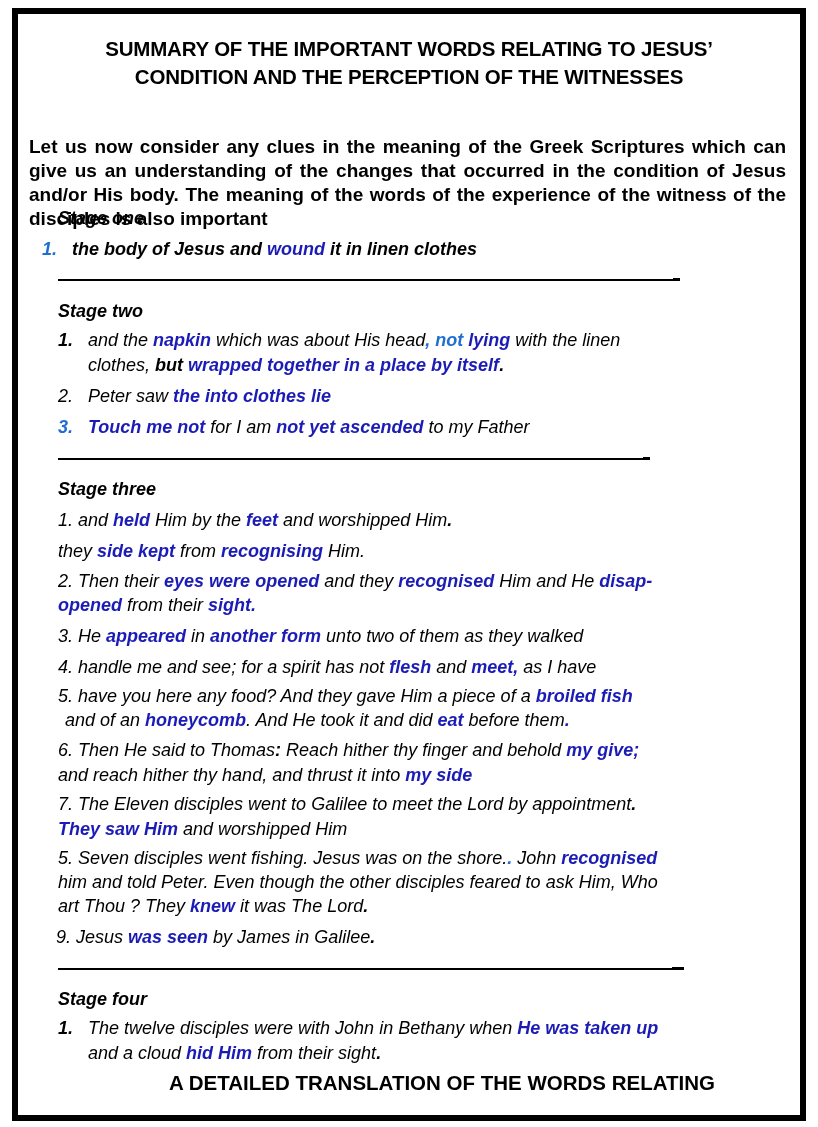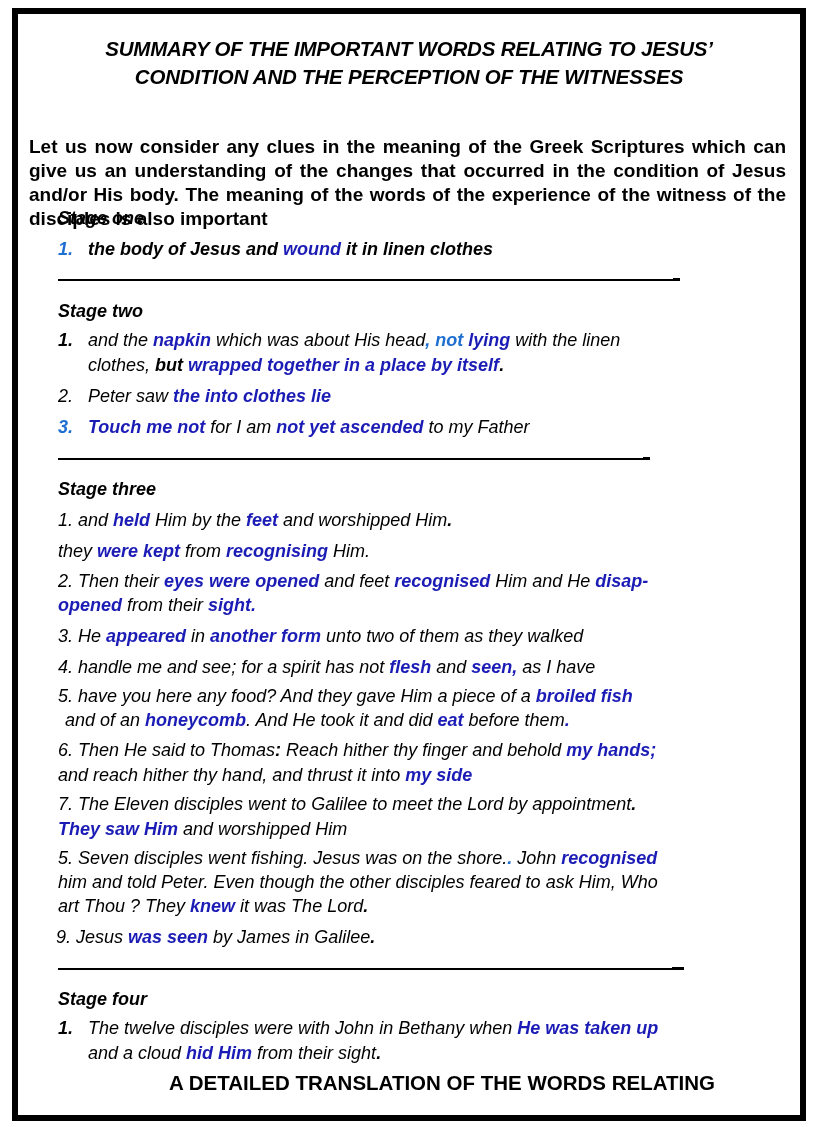--- a/index.html
+++ b/index.html
@@ -1,21 +1,21 @@
 <!DOCTYPE html>
 <html><head>
 <meta charset="utf-8">
 <style>
   html, body { margin: 0; padding: 0; background: #fff; }
   body { width: 818px; height: 1127px; position: relative; overflow: hidden;
          font-family: "Liberation Sans", sans-serif; color: #000; }
   .frame { position: absolute; left: 12px; top: 8px; width: 782px; height: 1101px;
            border: 6px solid #000; box-sizing: content-box; }
   .title { position: absolute; left: 0; width: 818px; text-align: center;
-           font-weight: bold; font-size: 20.5px; letter-spacing: -0.2px; font-style: italic; }
+           font-weight: bold; font-size: 20.5px; letter-spacing: -0.2px; }
   .intro { position: absolute; left: 29px; width: 757px; top: 103px;
            font-weight: bold; font-size: 19px; line-height: 24px; text-align: justify;
            text-align-last: left; margin-top: 32px; }
   .abs { position: absolute; font-size: 18px; white-space: nowrap; font-style: italic; }
   .heading { font-weight: bold; }
   .b { font-weight: bold; }
   .blue { color: #1b1bb5; font-weight: bold; }
   .lblue { color: #1f6fd2; font-weight: bold; }
   .rule { position: absolute; left: 58px; height: 2px; background: #000; }
   .rule .tail { position: absolute; right: -7px; top: -1px; width: 7px; height: 3px; background: #000; }
@@ -27,21 +27,21 @@
 <body>
 
 <div class="frame"></div>
 
 <div class="title" style="top:37px">SUMMARY OF THE IMPORTANT WORDS RELATING TO JESUS’</div>
 <div class="title" style="top:65px">CONDITION AND THE  PERCEPTION OF THE WITNESSES</div>
 
 <div class="intro">Let us now consider any clues in the meaning of the Greek Scriptures which can give us an understanding of the changes that occurred in the condition of Jesus and/or His body.  The meaning of the words of the experience of the witness of the disciples is also important</div>
 
 <div class="abs heading" style="left:58px;top:208px">Stage one</div>
-<div class="abs b" style="left:58px;top:239px">
+<div class="abs b" style="left:42px;top:239px">
   <span class="num lblue">1.</span><span>the body of Jesus and </span><span class="blue">wound</span><span> it in linen clothes</span>
 </div>
 <div class="rule" style="top:279px;width:615px">
     <span class="tail"></span>
   </div>
 
 <div class="abs heading" style="left:58px;top:301px">Stage two</div>
 <div class="abs" style="left:58px;top:330px">
   <span class="num b">1.</span><span>and the </span><span class="blue">napkin</span><span> which was about His head</span><span class="lblue">, not</span><span class="blue"> lying</span><span> with the linen</span>
 </div>
@@ -56,42 +56,42 @@
 </div>
 <div class="rule" style="top:458px;width:585px">
     <span class="tail"></span>
   </div>
 
 <div class="abs heading" style="left:58px;top:479px">Stage three</div>
 <div class="abs" style="left:58px;top:510px">
   <span>1.  and </span><span class="blue">held</span><span> Him by the </span><span class="blue">feet</span><span> and worshipped Him</span><span class="b">.</span>
 </div>
 <div class="abs" style="left:58px;top:541px">
-  <span>they </span><span class="blue">were kept</span><span> from </span><span class="blue">recognising</span><span> Him.</span>
+  <span>they </span><span class="blue">side kept</span><span> from </span><span class="blue">recognising</span><span> Him.</span>
 </div>
 <div class="abs" style="left:58px;top:571px">
-  <span>2.  Then their </span><span class="blue">eyes were opened</span><span> and feet </span><span class="blue">recognised</span><span> Him and He </span><span class="blue">disap-</span>
+  <span>2.  Then their </span><span class="blue">eyes were opened</span><span> and they </span><span class="blue">recognised</span><span> Him and He </span><span class="blue">disap-</span>
 </div>
 <div class="abs" style="left:58px;top:595px">
   <span class="blue">opened</span><span> from their </span><span class="blue">sight.</span>
 </div>
 <div class="abs" style="left:58px;top:626px">
   <span>3.  He </span><span class="blue">appeared</span><span> in </span><span class="blue">another form</span><span> unto two of them as they walked</span>
 </div>
 <div class="abs" style="left:58px;top:657px">
-  <span>4.  handle me and see; for a spirit has not </span><span class="blue">flesh</span><span> and </span><span class="blue">seen,</span><span> as I have</span>
+  <span>4.  handle me and see; for a spirit has not </span><span class="blue">flesh</span><span> and </span><span class="blue">meet,</span><span> as I have</span>
 </div>
 <div class="abs" style="left:58px;top:686px">
   <span>5.  have you here any food? And they gave Him a piece of a </span><span class="blue">broiled fish</span>
 </div>
 <div class="abs" style="left:65px;top:710px">
   <span>and of an </span><span class="blue">honeycomb</span><span>. And He took it and did </span><span class="blue">eat</span><span> before them</span><span class="blue">.</span>
 </div>
 <div class="abs" style="left:58px;top:740px">
-  <span>6.  Then He said to Thomas</span><span class="b">:</span><span> Reach hither thy finger and behold </span><span class="blue">my hands;</span>
+  <span>6.  Then He said to Thomas</span><span class="b">:</span><span> Reach hither thy finger and behold </span><span class="blue">my give;</span>
 </div>
 <div class="abs" style="left:58px;top:765px">
   <span>and reach hither thy hand, and thrust it into </span><span class="blue">my side</span>
 </div>
 <div class="abs" style="left:58px;top:794px">
   <span>7.  The Eleven disciples went to Galilee to meet the Lord by appointment</span><span class="b">.</span>
 </div>
 <div class="abs" style="left:58px;top:819px">
   <span class="blue">They saw Him</span><span> and worshipped Him</span>
 </div>

